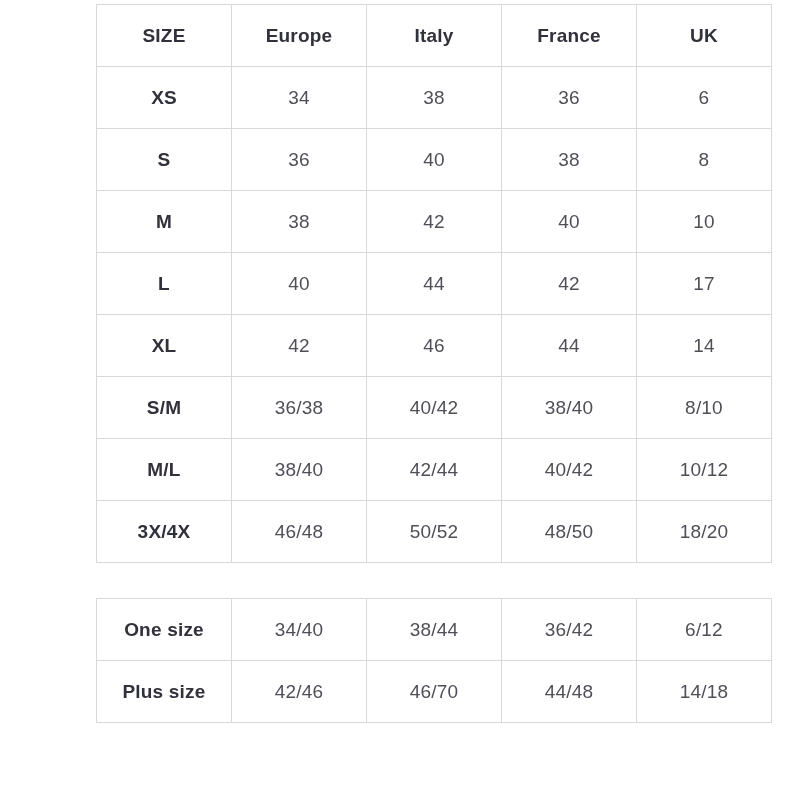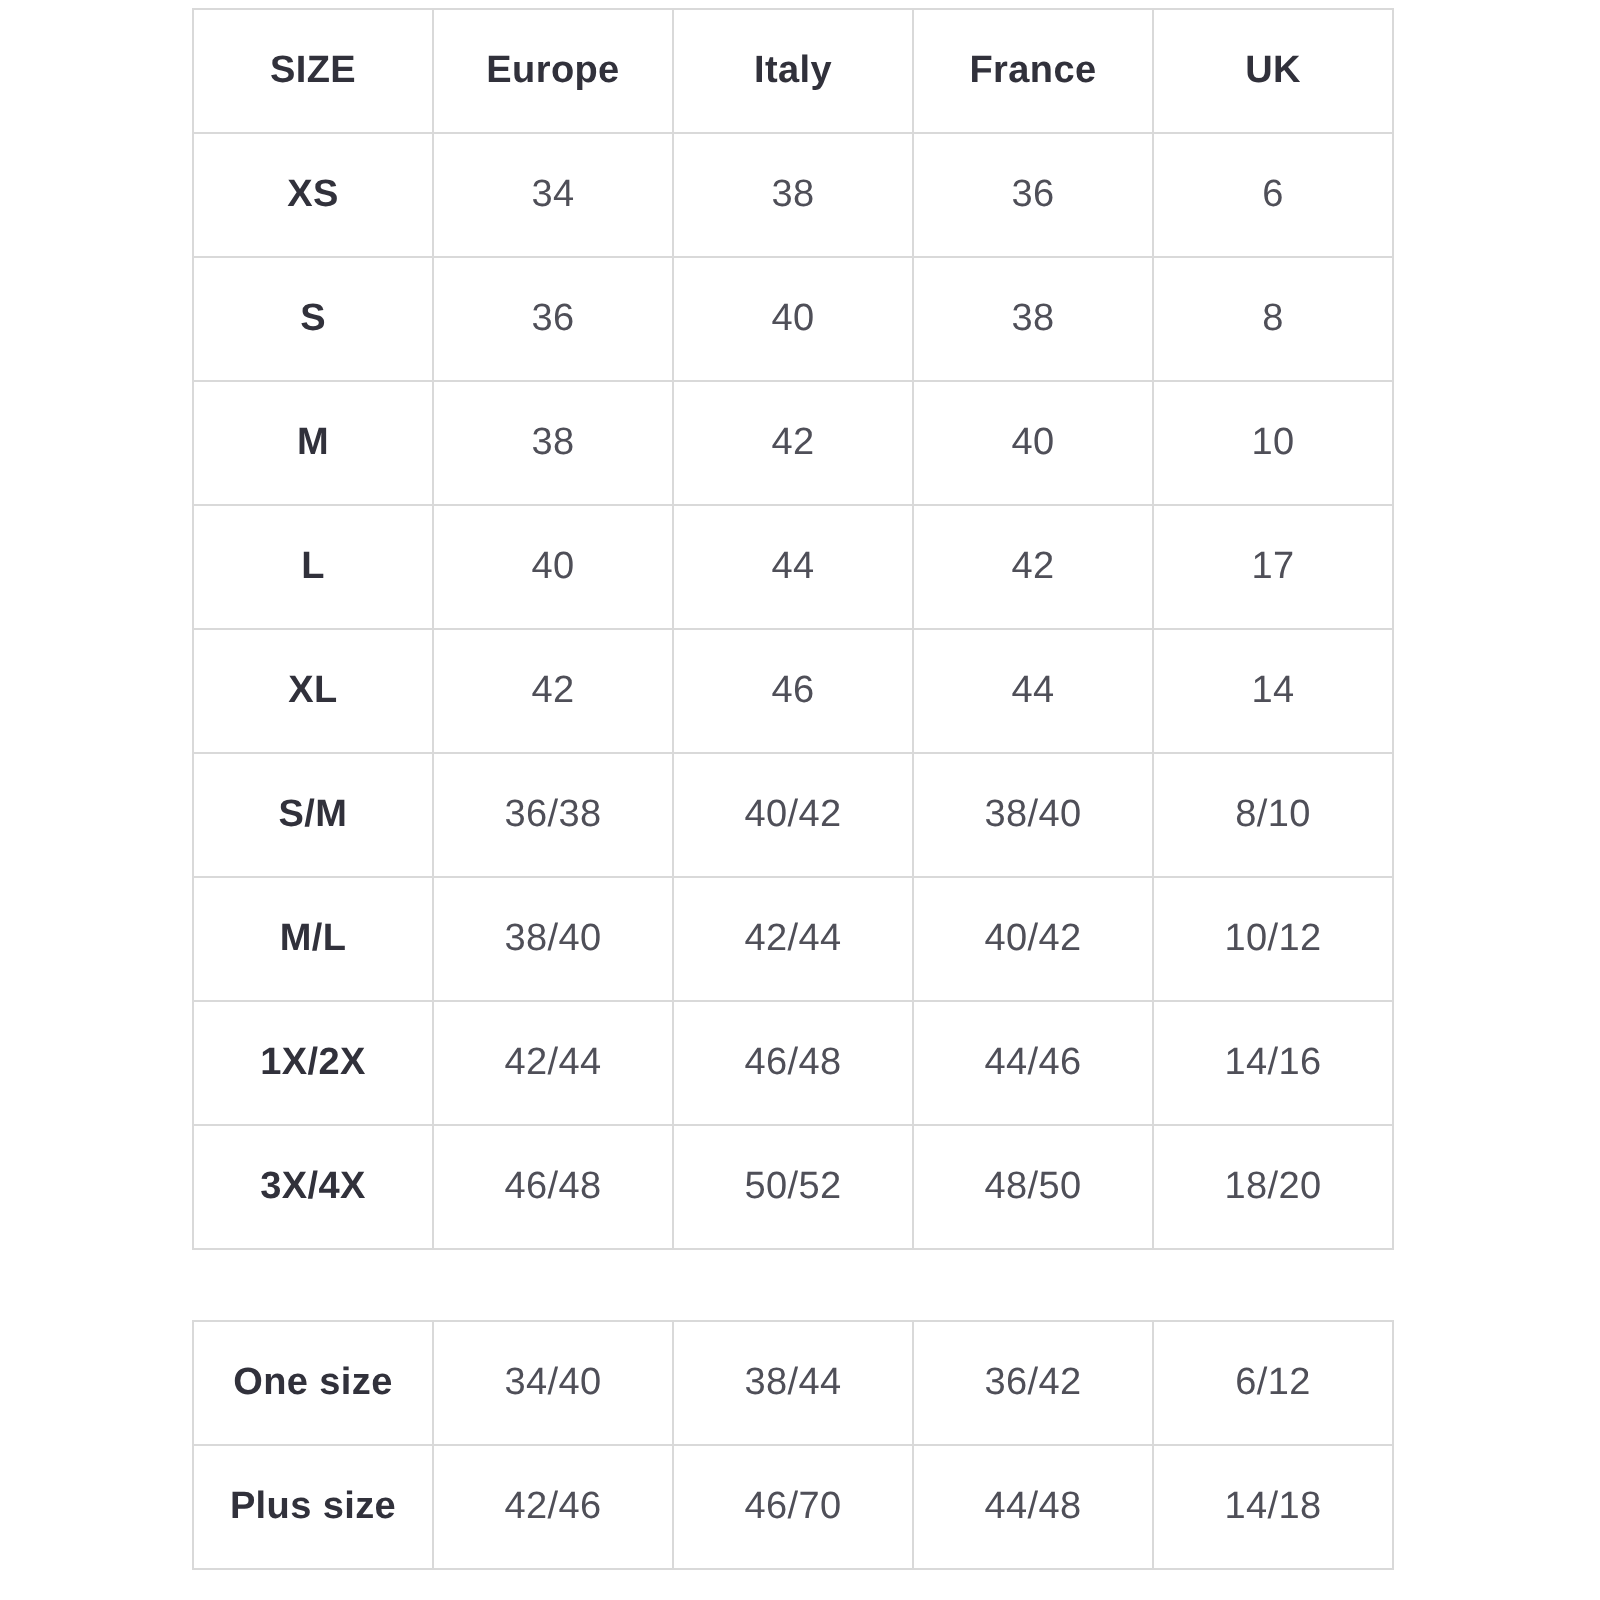--- a/index.html
+++ b/index.html
@@ -12,21 +12,21 @@
     font-family: "Liberation Sans", "DejaVu Sans", sans-serif;
   }
   .table-wrap {
     position: absolute;
     left: 96px;
     top: 4px;
     width: 582px;
   }
   table {
     border-collapse: collapse;
-    width: 601px;
+    width: 676px;
     table-layout: fixed;
     background: #ffffff;
   }
   th, td {
     border: 1px solid #d9d9d9;
     text-align: center;
     vertical-align: middle;
     height: 62px;
     padding: 0;
     font-size: 19px;
@@ -109,27 +109,20 @@
           <td class="value-cell">8/10</td>
         </tr>
         <tr>
           <td class="size-cell">M/L</td>
           <td class="value-cell">38/40</td>
           <td class="value-cell">42/44</td>
           <td class="value-cell">40/42</td>
           <td class="value-cell">10/12</td>
         </tr>
         <tr>
-          <td class="size-cell">1X/2X</td>
-          <td class="value-cell">42/44</td>
-          <td class="value-cell">46/48</td>
-          <td class="value-cell">44/46</td>
-          <td class="value-cell">14/16</td>
-        </tr>
-        <tr>
           <td class="size-cell">3X/4X</td>
           <td class="value-cell">46/48</td>
           <td class="value-cell">50/52</td>
           <td class="value-cell">48/50</td>
           <td class="value-cell">18/20</td>
         </tr>
       </tbody>
   </table>
 
   <table class="secondary">

